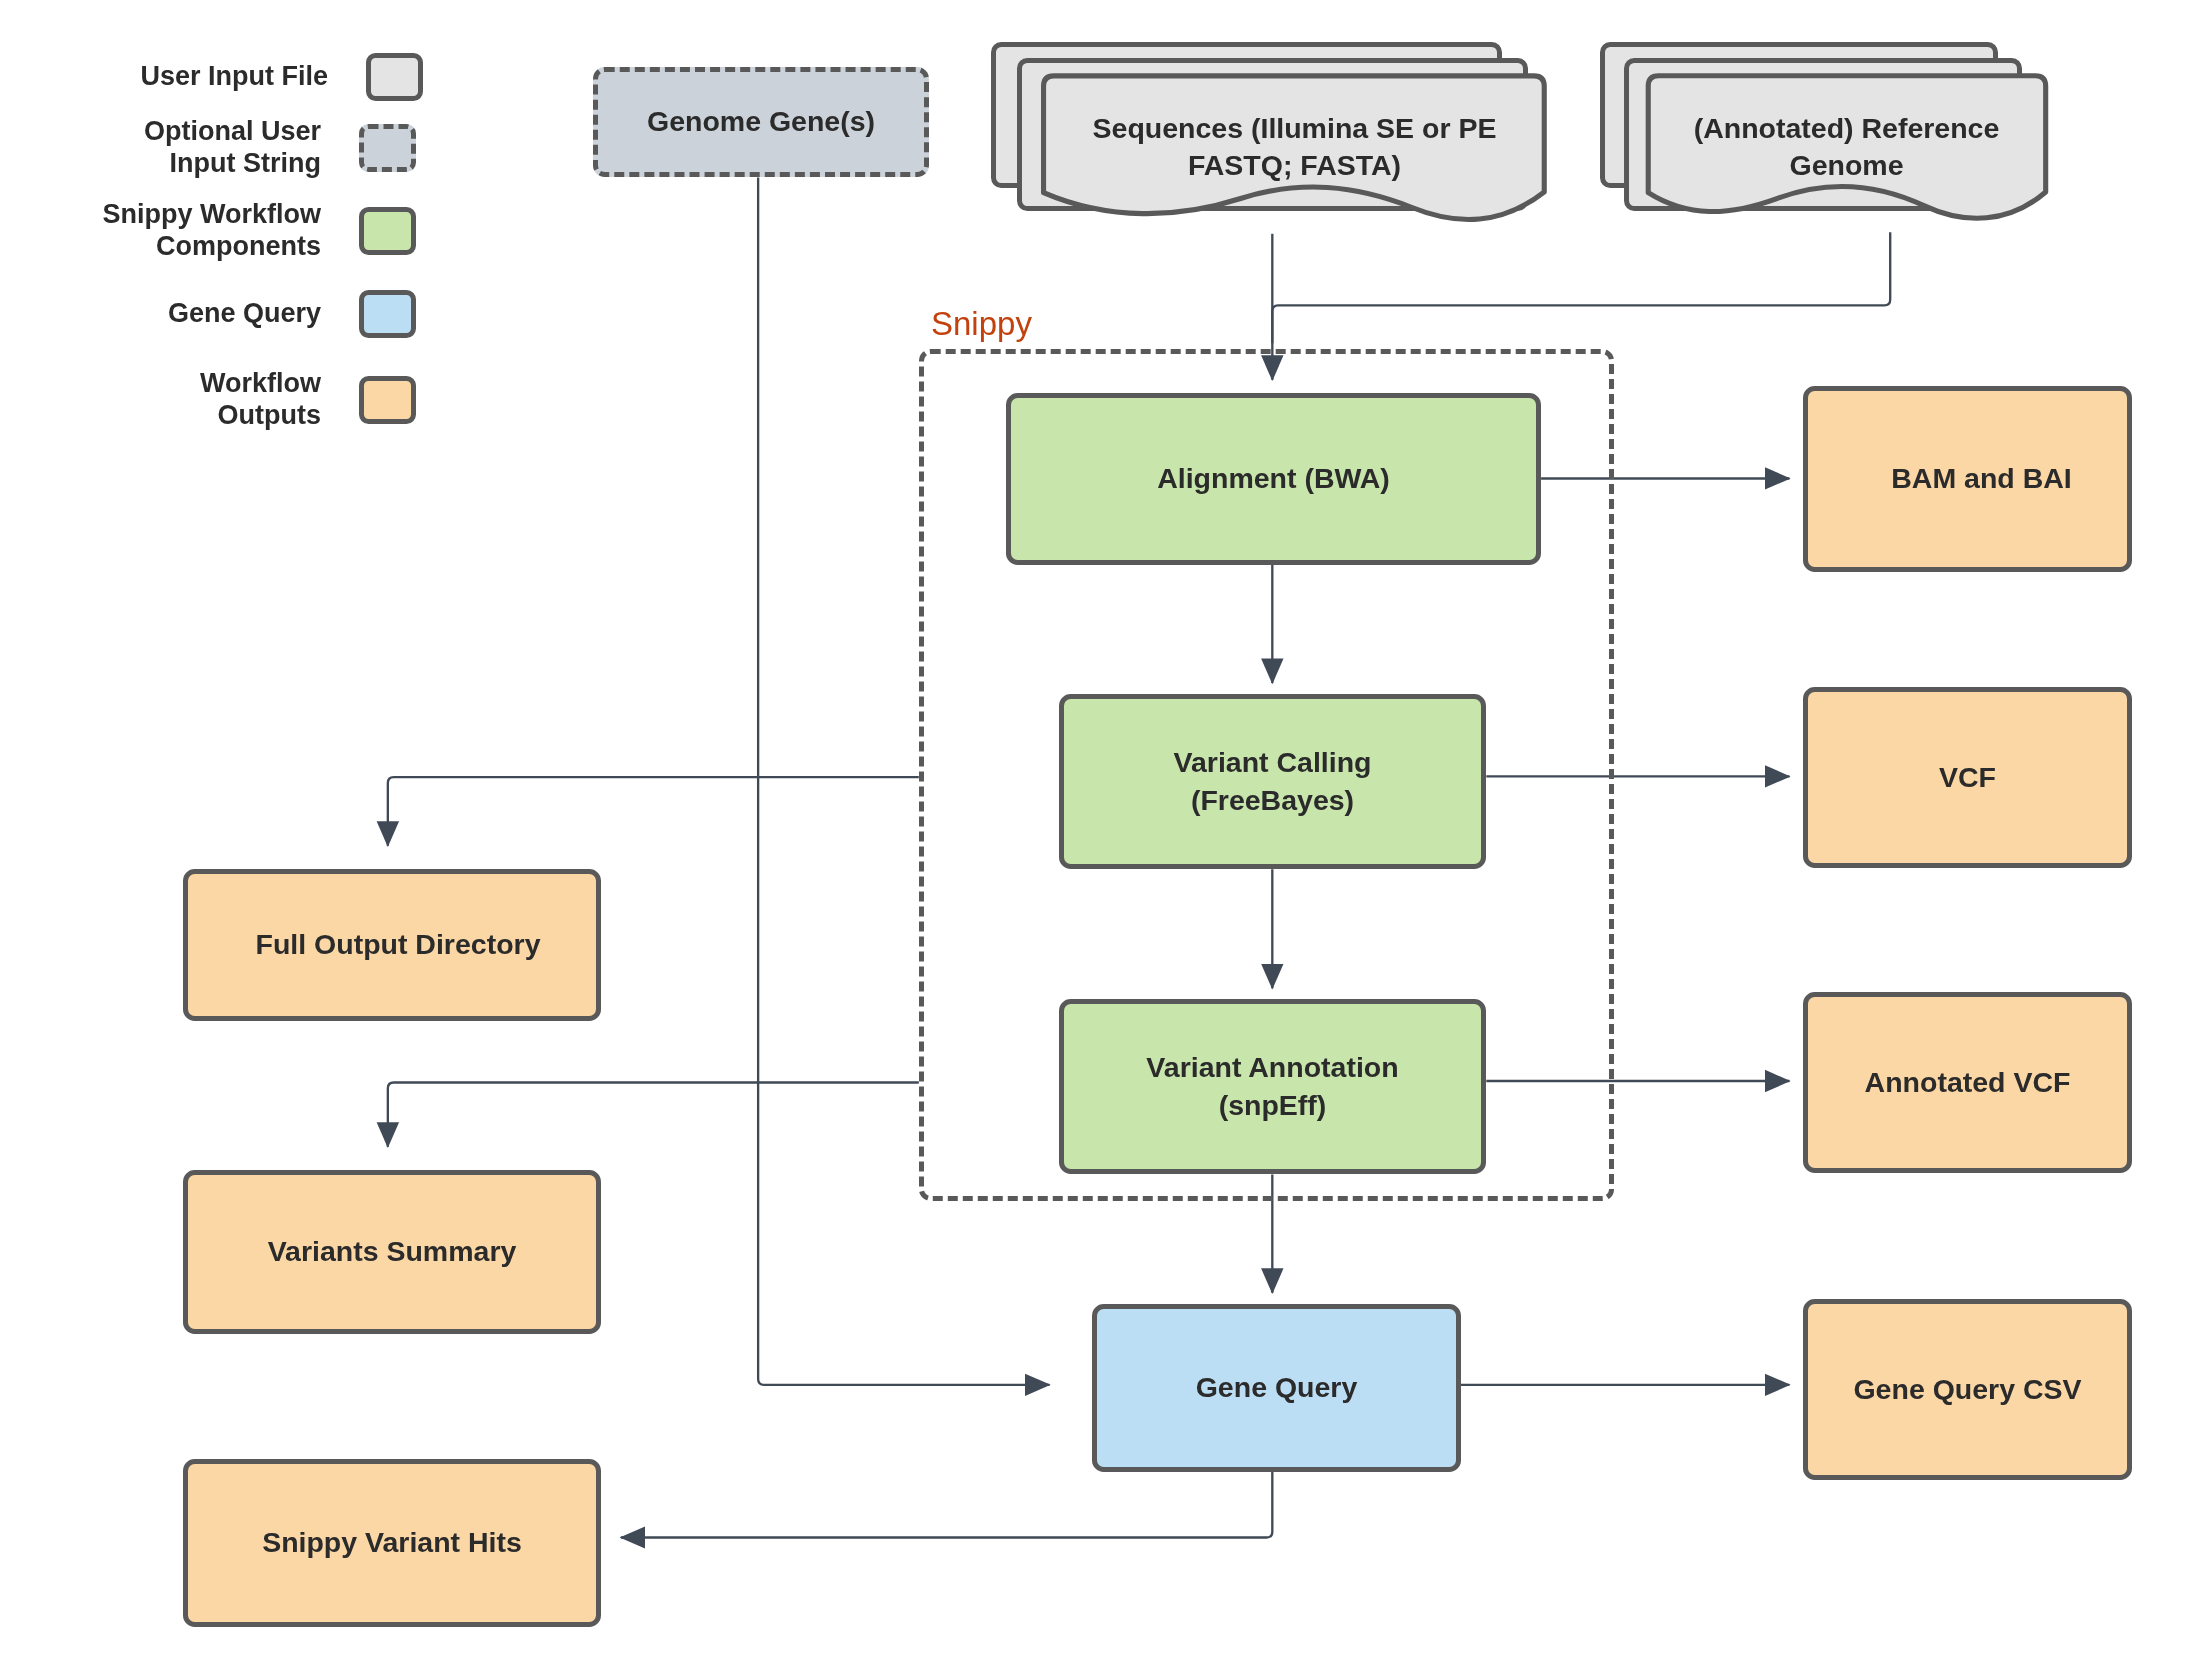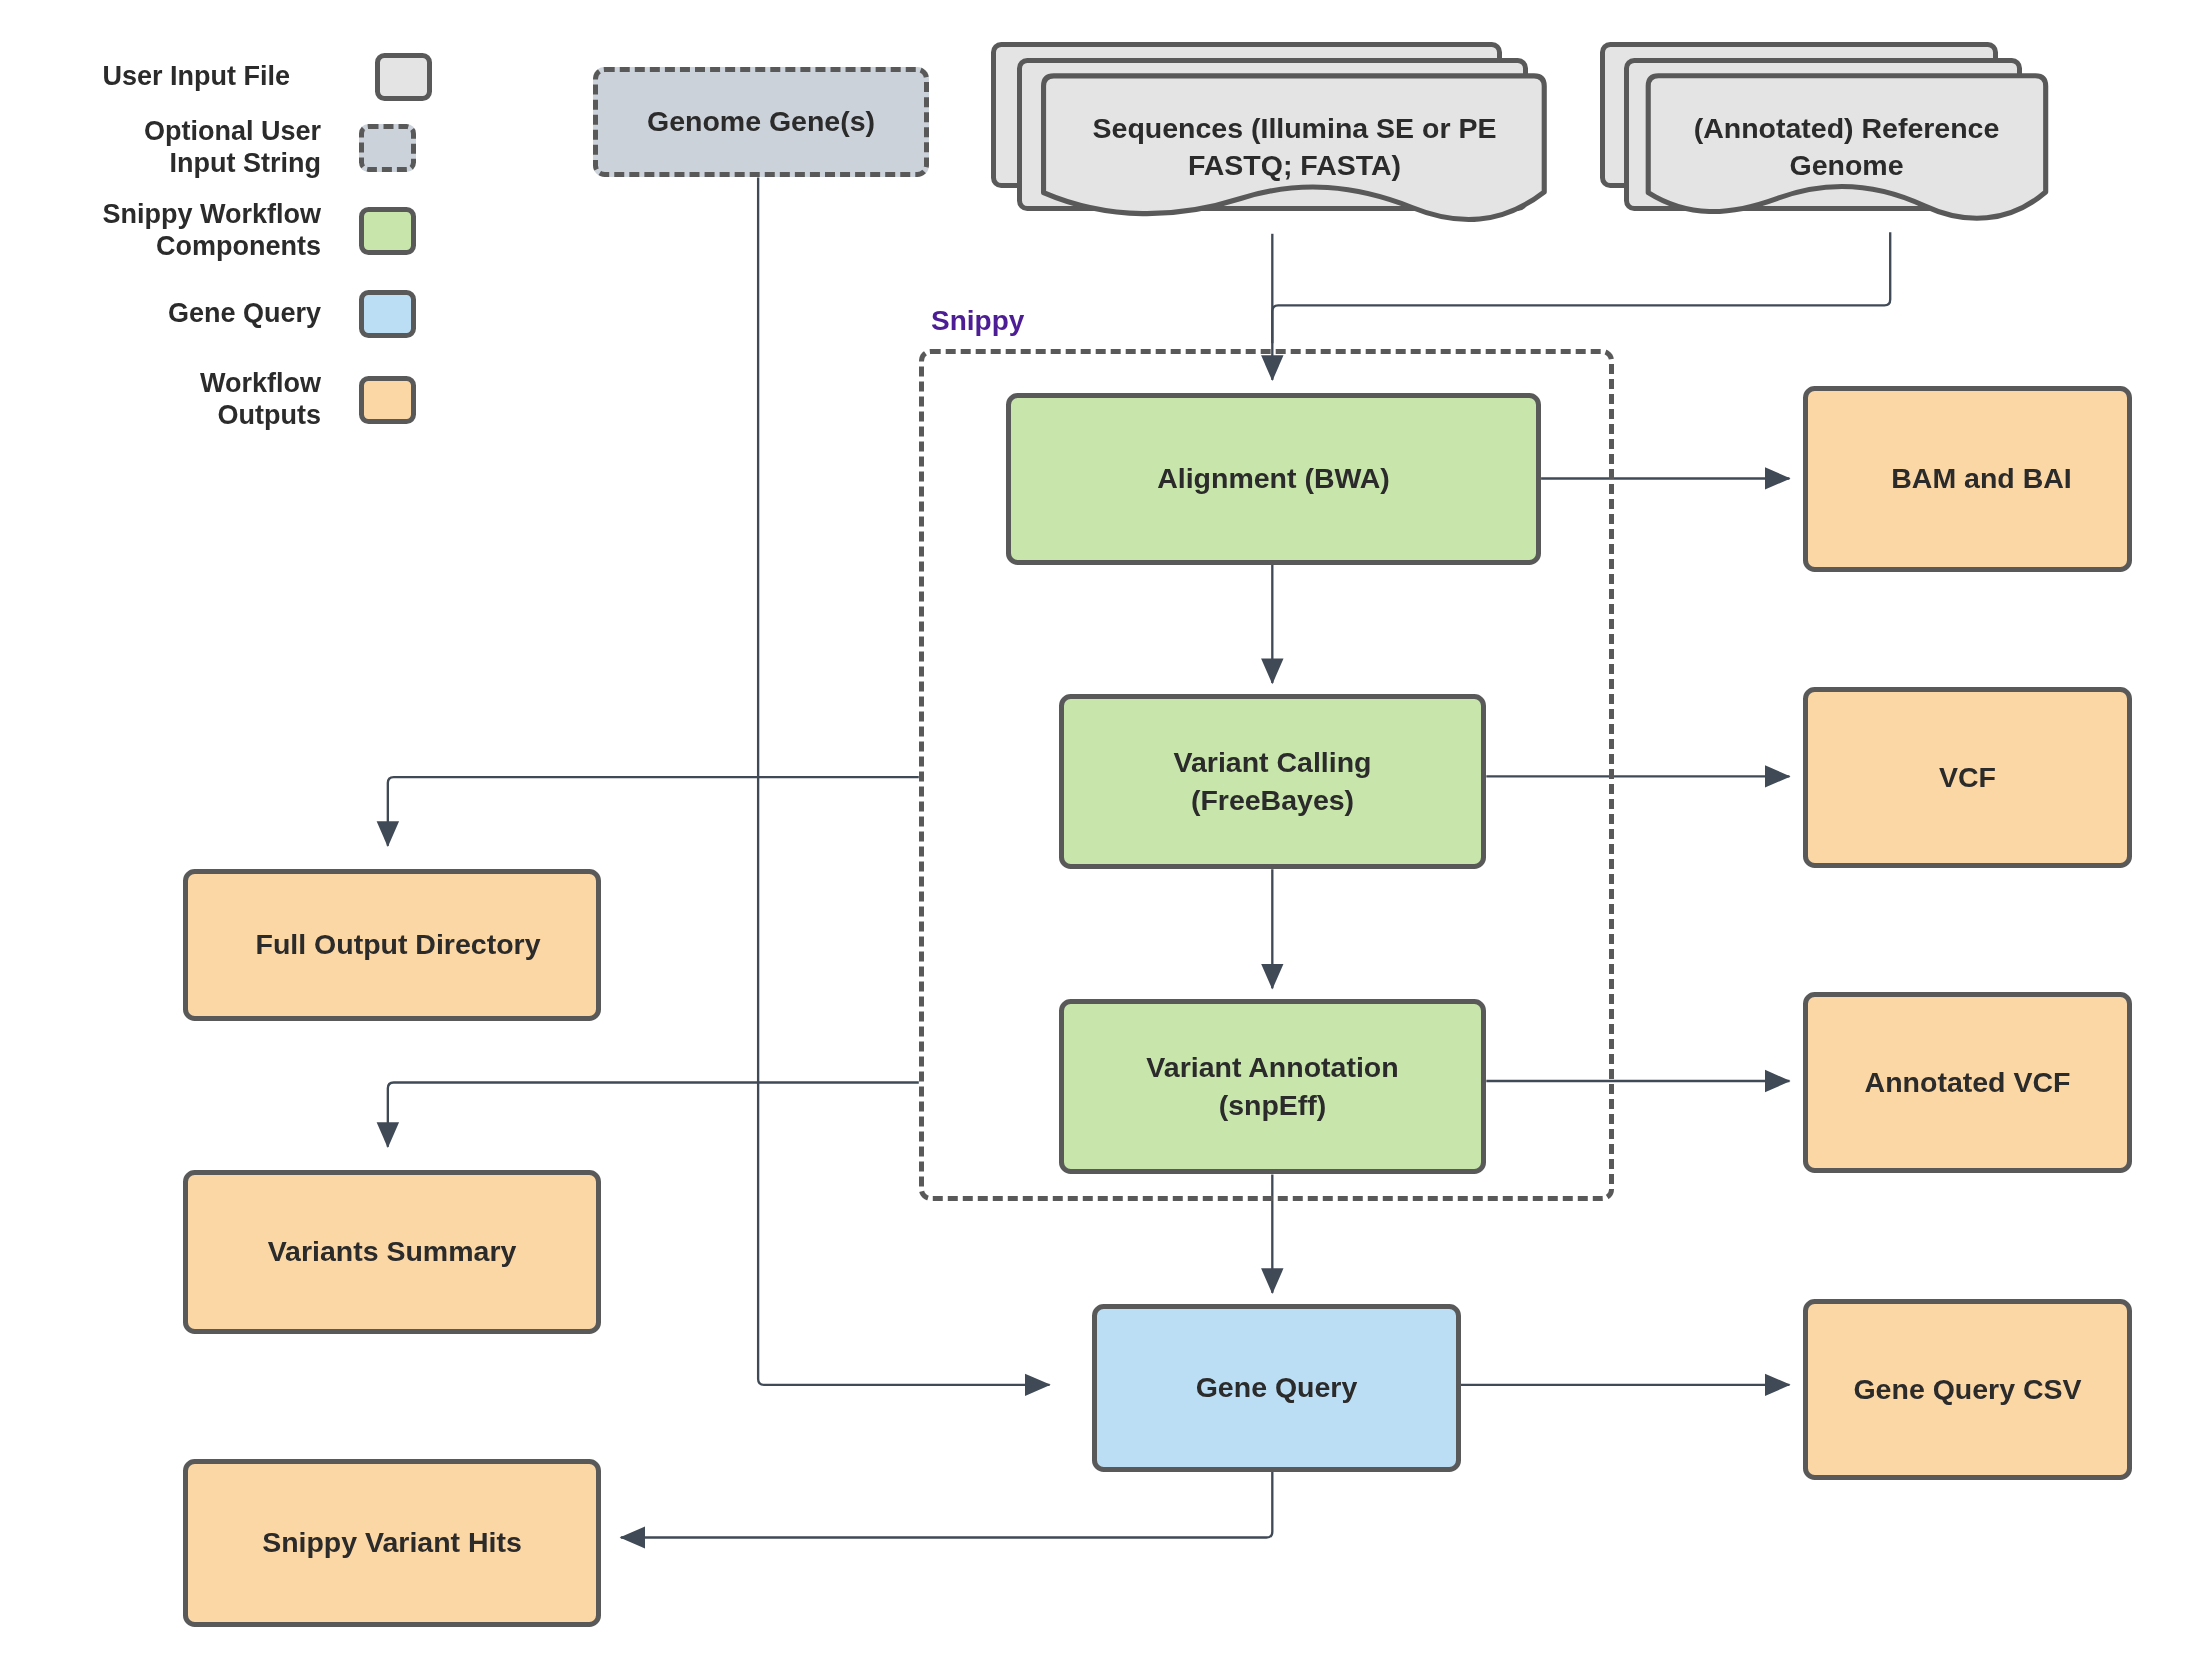--- a/index.html
+++ b/index.html
@@ -26,21 +26,21 @@
   .n-slate{background:#ccd2da;border-style:dashed;border-width:5.8px;}
 
   
   .docstack{position:absolute;}
   .docstack .ghost{position:absolute;background:#e4e4e4;border:5.1px solid #595959;border-radius:10.2px;box-sizing:border-box;}
   .docstack .docmain{position:absolute;left:0;top:0;}
   .docstack .doclabel{position:absolute;left:0;right:0;text-align:center;font-size:28.5px;font-weight:bold;color:#2b2b2b;line-height:1.3;white-space:pre-line;}
 
   
   .group-box{position:absolute;border:5.8px dashed #595959;border-radius:11.7px;box-sizing:border-box;background:transparent;}
-  .group-title{position:absolute;font-size:28px;font-weight:bold;color:#4c1d95;}
+  .group-title{position:absolute;font-size:33px;font-weight:normal;color:#c2410c;}
 </style>
 </head>
 <body>
 
 <div id="stage">
 
   <svg id="wires" viewBox="0 0 3019 2274">
     <defs>
       <marker id="ah" markerWidth="13" markerHeight="13" refX="10.5" refY="5.2" orient="auto" markerUnits="strokeWidth">
         <path d="M0,0.4 L11,5.2 L0,10 Z" fill="#404a56"></path>
@@ -69,21 +69,21 @@
       <path d="M1258,1482 L539,1482 Q531,1482 531,1490 L531,1570" marker-end="url(#ah)"></path>
 
       <path d="M1038,243 L1038,1888 Q1038,1896 1046,1896 L1437,1896" marker-end="url(#ah)"></path>
 
       <path d="M2000,1896 L2450,1896" marker-end="url(#ah)"></path>
 
       <path d="M1742,2015 L1742,2097 Q1742,2105 1734,2105 L850,2105" marker-end="url(#ah)"></path>
     </g>
   </svg>
 
-  <div class="legend-row" style="left:89px;top:53px;width:343px;height:48px;gap:47px;">
+  <div class="legend-row" style="left:80px;top:53px;width:343px;height:48px;">
     <div class="legend-label">User Input File</div>
     <div class="legend-swatch sw-grey"></div>
   </div>
 
   <div class="legend-row" style="left:73px;top:122px;width:343px;height:51px;">
     <div class="legend-label">Optional User
 Input String</div>
     <div class="legend-swatch sw-slate"></div>
   </div>
 

